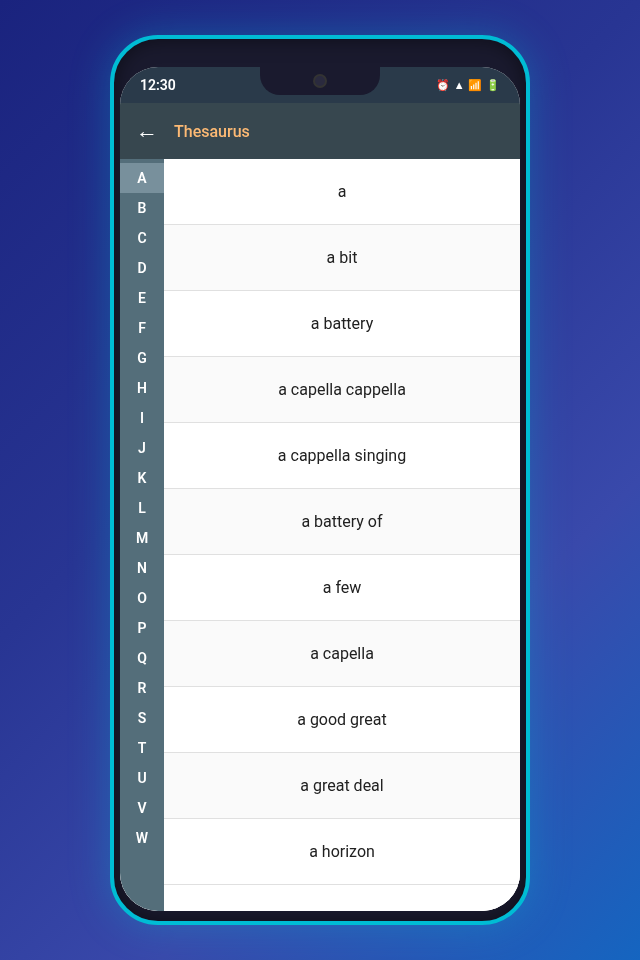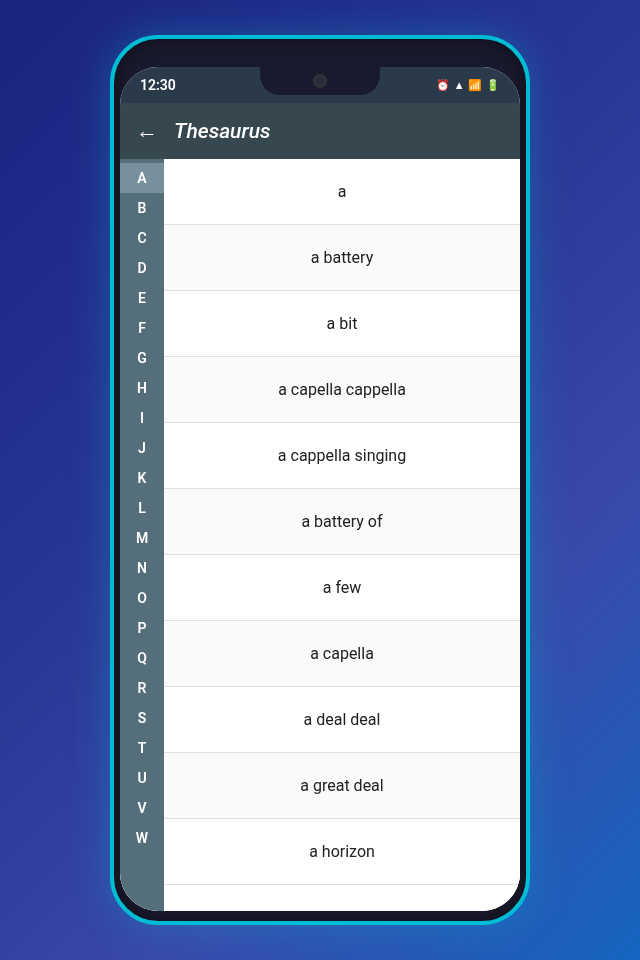--- a/index.html
+++ b/index.html
@@ -102,24 +102,23 @@
       flex-shrink: 0;
     }
 
     .back-arrow {
       color: white;
       font-size: 22px;
       cursor: pointer;
     }
 
     .app-title {
-      color: #ffffff;
-      font-size: 21px;
+      color: #fdba74;
+      font-size: 16px;
       font-weight: 500;
-      font-style: italic;
     }
 
     
     .content {
       flex: 1;
       display: flex;
       overflow: hidden;
       background: white;
     }
 
@@ -242,42 +241,42 @@
         <div class="alpha-item">U</div>
         <div class="alpha-item">V</div>
         <div class="alpha-item">W</div>
       </div>
 
       <div class="word-list">
       <div class="word-item">
             <span class="word-text">a</span>
           </div>
           <div class="word-item">
+            <span class="word-text">a bit</span>
+          </div>
+          <div class="word-item">
             <span class="word-text">a battery</span>
           </div>
           <div class="word-item">
-            <span class="word-text">a bit</span>
-          </div>
-          <div class="word-item">
             <span class="word-text">a capella cappella</span>
           </div>
           <div class="word-item">
             <span class="word-text">a cappella singing</span>
           </div>
           <div class="word-item">
             <span class="word-text">a battery of</span>
           </div>
           <div class="word-item">
             <span class="word-text">a few</span>
           </div>
           <div class="word-item">
             <span class="word-text">a capella</span>
           </div>
           <div class="word-item">
-            <span class="word-text">a deal deal</span>
+            <span class="word-text">a good great</span>
           </div>
           <div class="word-item">
             <span class="word-text">a great deal</span>
           </div>
           <div class="word-item">
             <span class="word-text">a horizon</span>
           </div>
         </div>
     </div>
   </div>

